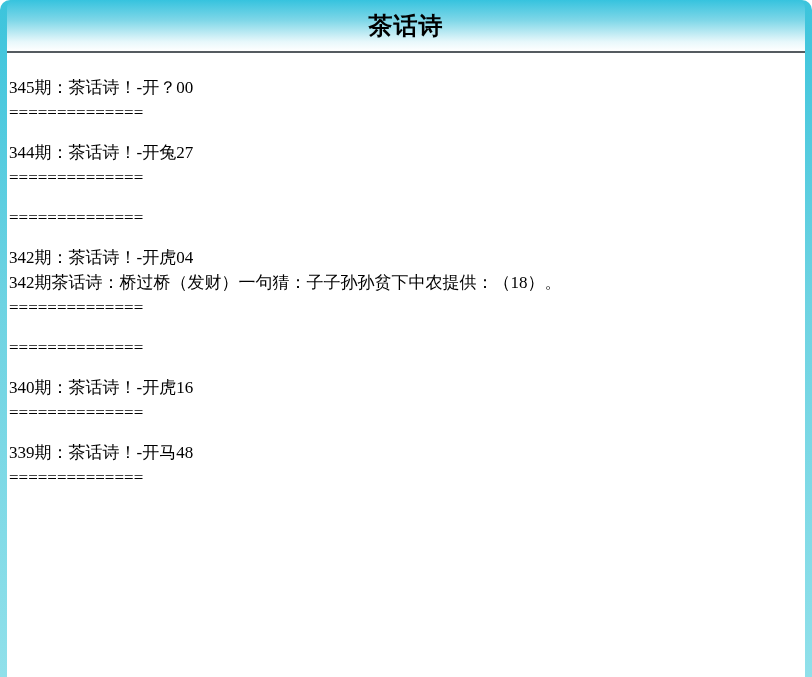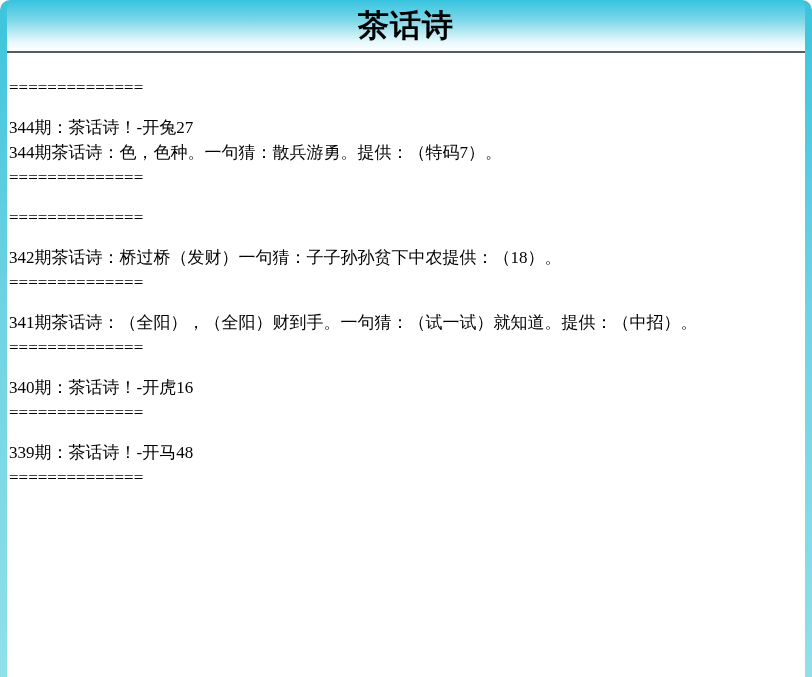--- a/index.html
+++ b/index.html
@@ -31,21 +31,21 @@
     flex: 0 0 auto;
     background: linear-gradient(180deg, #36c3de 0%, #7fd7e8 40%, #e8f8fb 82%, #ffffff 100%);
     border-bottom: 2px solid #555b60;
     border-radius: 8px 8px 0 0;
     display: flex;
     align-items: center;
     justify-content: center;
   }
   .header-title {
     font-family: Liberation Sans, sans-serif;
-    font-size: 31px;
+    font-size: 24px;
     font-weight: bold;
     color: #000000;
     letter-spacing: 1px;
   }
   .content {
     flex: 1 1 auto;
     background: #ffffff;
     padding: 22px 4px 0 2px;
     overflow: hidden;
   }
@@ -65,40 +65,40 @@
 </head>
 <body>
 
 <div class="page">
   <div class="inner">
     <div class="header">
       <div class="header-title">茶话诗</div>
     </div>
     <div class="content" id="entries">
   <div class="entry">
+    <div class="entry-line">345期：茶话诗！-开？00</div>
     <div class="entry-line separator">==============</div>
   </div>
 
   <div class="entry">
     <div class="entry-line">344期：茶话诗！-开兔27</div>
-    <div class="entry-line">344期茶话诗：色，色种。一句猜：散兵游勇。提供：（特码7）。</div>
     <div class="entry-line separator">==============</div>
   </div>
 
   <div class="entry">
     <div class="entry-line separator">==============</div>
   </div>
 
   <div class="entry">
+    <div class="entry-line">342期：茶话诗！-开虎04</div>
     <div class="entry-line">342期茶话诗：桥过桥（发财）一句猜：子子孙孙贫下中农提供：（18）。</div>
     <div class="entry-line separator">==============</div>
   </div>
 
   <div class="entry">
-    <div class="entry-line">341期茶话诗：（全阳），（全阳）财到手。一句猜：（试一试）就知道。提供：（中招）。</div>
     <div class="entry-line separator">==============</div>
   </div>
 
   <div class="entry">
     <div class="entry-line">340期：茶话诗！-开虎16</div>
     <div class="entry-line separator">==============</div>
   </div>
 
   <div class="entry">
     <div class="entry-line">339期：茶话诗！-开马48</div>

